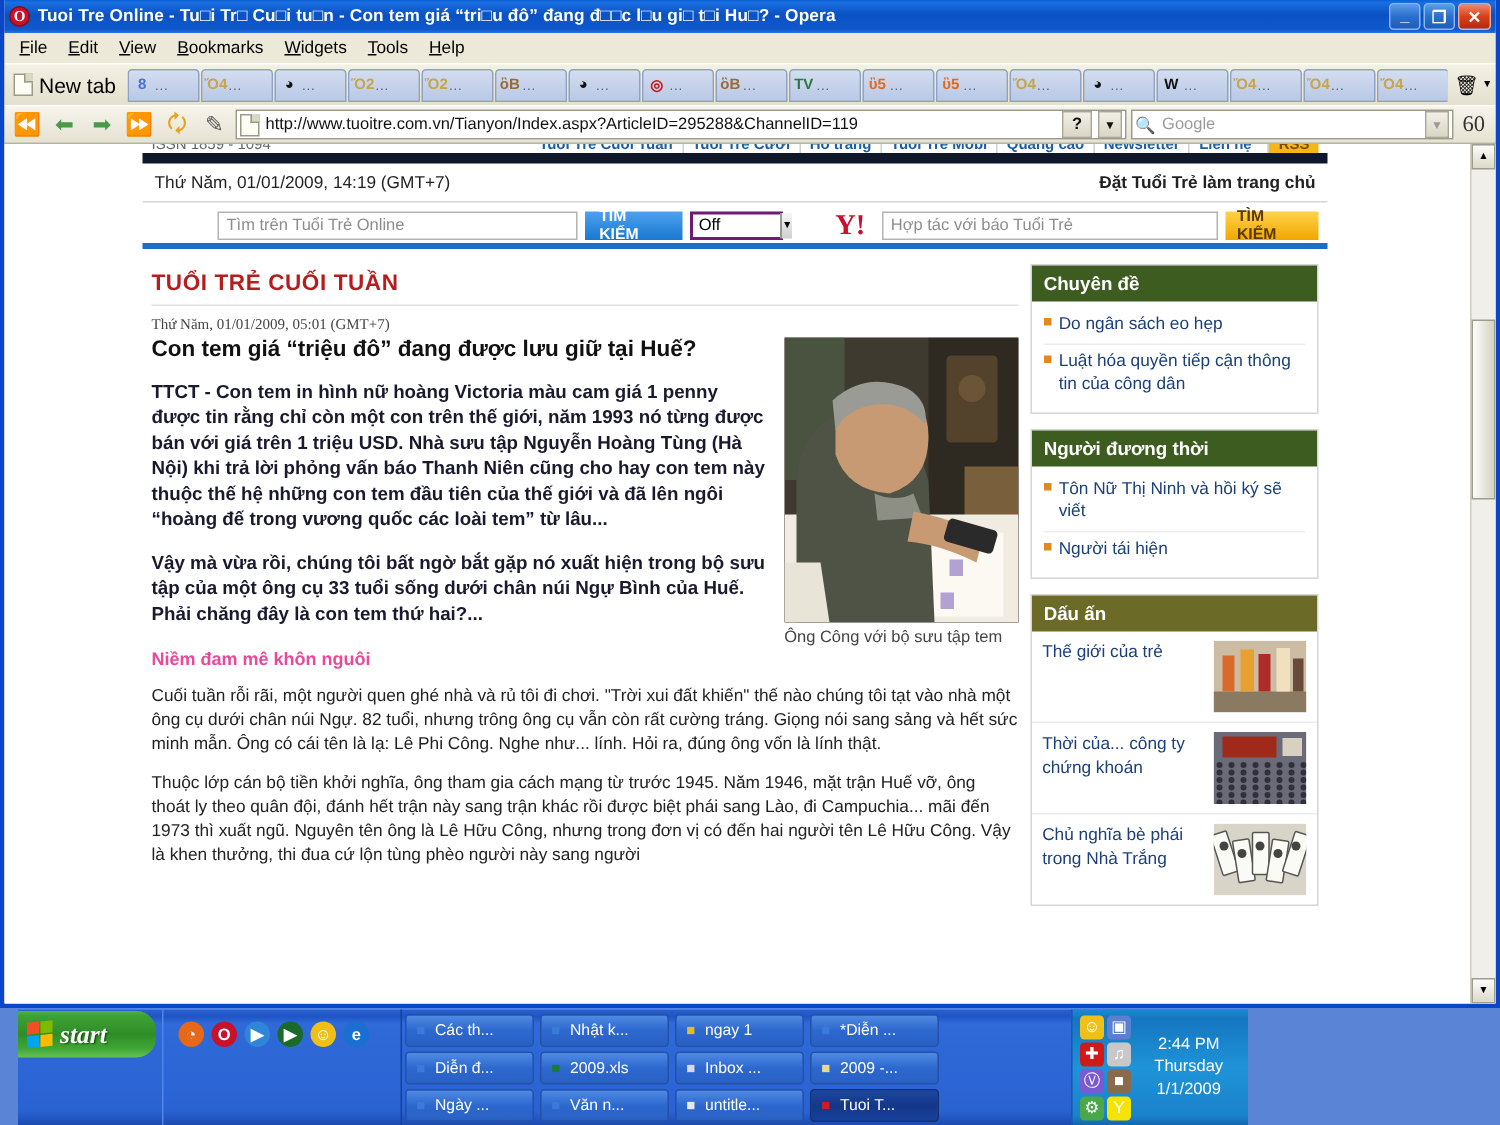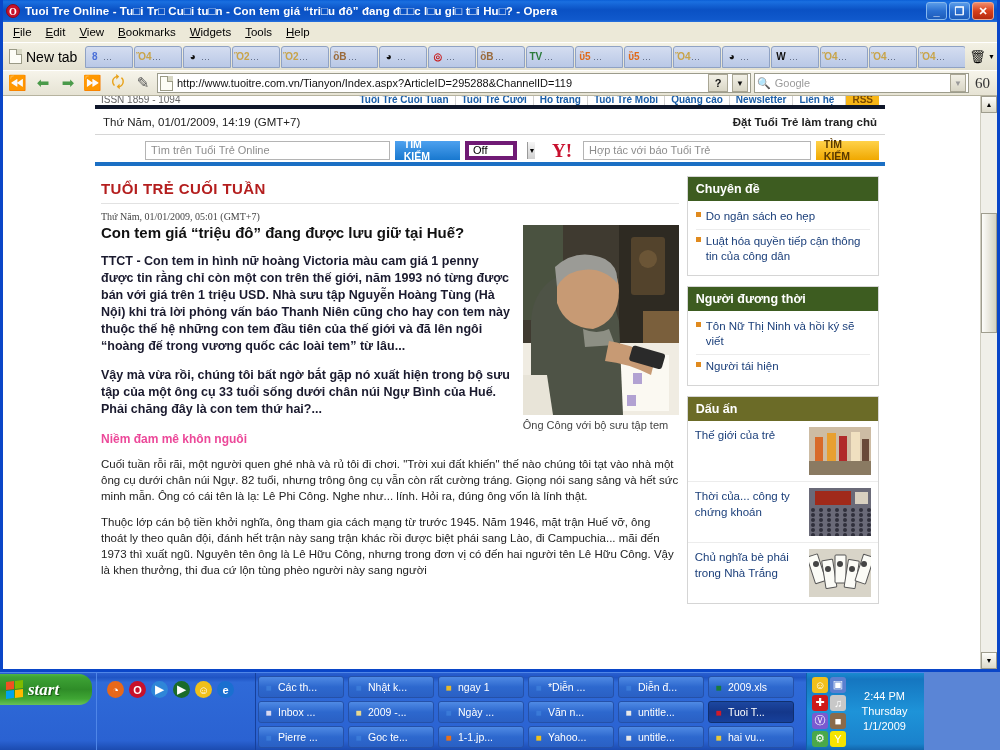--- a/index.html
+++ b/index.html
@@ -113,21 +113,21 @@
     flex: 0 0 17px; background: #f0efe9;
     border-left: 1px solid #cfcdc0;
     display: flex; flex-direction: column;
   }
   .sbtn { height:17px; background: linear-gradient(to bottom,#fdfdfa,#dcd9ca); border:1px solid #9f9d8e; display:flex;align-items:center;justify-content:center;font-size:7px;}
   .sthumb { height: 120px; background: linear-gradient(to right,#fdfdfa,#d5d2c2); border:1px solid #9f9d8e; margin-top: 100px;}
   .strack { flex:1 1 auto; }
   
   .site { position:absolute; left:92px; top:0; width: 790px; }
   .topnav {
-    height: 13px; background:#fff; border-bottom:4px solid #0f172a;
+    height: 13px; background:#fff; border-bottom:7px solid #0f172a;
     display:flex; align-items:flex-end; justify-content:space-between;
     font-size:10px; color:#1b5ea8; font-weight:bold; overflow:hidden;
     padding: 0 6px;
   }
   .topnav .issn { color:#666; font-weight:normal; }
   .topnav .links { display:flex; gap:0; align-items:flex-end; }
   .topnav .links span { padding: 0 6px; border-left:1px solid #d0d0d0; }
   .topnav .links span:first-child { border-left:none; }
   .topnav .badge { background:#f7b617; color:#7a4a00; padding:0 4px; margin-left:5px; }
   .daterow {
@@ -140,21 +140,21 @@
     height: 27px; display:flex; align-items:center; gap:5px; padding: 3px 6px 0 6px;
   }
   .tfield {
     height: 19px; border:1px solid #b4b4b4; background:#fff; display:flex;align-items:center;
     padding-left:5px; font-size:11px; color:#8d8d8d;
   }
   .tfield.f1 { width: 245px; margin-left: 44px; }
   .tfield.f2 { width: 228px; }
   .btn-blue { height:19px; background: linear-gradient(to bottom,#4ea1ef,#1878cf); color:#fff; font-size:10.5px; font-weight:bold; display:flex;align-items:center;justify-content:center; padding:0 9px; }
   .btn-orange { height:19px; background: linear-gradient(to bottom,#ffd24a,#f0a800); color:#5a3a00; font-size:10.5px; font-weight:bold; display:flex;align-items:center;justify-content:center; padding:0 8px; }
-  .selbox { height:19px; width:52px; border:4px solid #701a75; background:#fff; display:flex;align-items:center;justify-content:space-between; font-size:11px; padding-left:4px;gap:40px;}
+  .selbox { height:19px; width:62px; border:2px solid #701a75; background:#fff; display:flex;align-items:center;justify-content:space-between; font-size:11px; padding-left:4px;gap:40px;}
   .selbox .arw { width:15px;height:17px;background:linear-gradient(to bottom,#f6f6f6,#cfcfcf);border-left:1px solid #9a9a9a;display:flex;align-items:center;justify-content:center;font-size:7px;}
   .yahoo { font-family:"Liberation Serif",serif; color:#c8102e; font-weight:bold; font-size:19px; line-height:19px; padding:0 6px 0 30px;}
   .mainnav {
     height: 24px; display:flex; align-items:stretch;
     border-top:1px solid #cfcfcf;
     font-size: 11.5px;
   }
   .mainnav .homebtn { width:42px; background: linear-gradient(to bottom,#ffb62e,#f08c00); display:flex;align-items:center;justify-content:center; }
   .mainnav .nitem { display:flex;align-items:center; padding: 0 8px; border-right:1px solid #d8d8d8; color:#1a1a1a; }
   .navrule { height: 4px; background:#1b6fc4; }
@@ -179,21 +179,21 @@
   .sbox ul { list-style:none; margin:0; padding:4px 8px 6px 8px; }
   .sbox li { font-size:11.5px; color:#1b3f7a; line-height:15px; padding:4px 0 5px 10px; position:relative; border-bottom:1px solid #ececec;}
   .sbox li:last-child { border-bottom:none; }
   .sbox li:before { content:""; position:absolute; left:0; top:7px; width:5px;height:5px;background:#e08a1e; }
   .thumbrow { display:flex; gap:6px; padding:6px 7px; border-bottom:1px solid #ececec; align-items:flex-start;}
   .thumbrow:last-child { border-bottom:none; }
   .thumbrow .tt { flex:1 1 auto; font-size:11.5px; color:#1b3f7a; line-height:16px;}
   .thumbrow .tim { flex:0 0 62px; height:48px; overflow:hidden; position:relative; }
   
   #taskbar {
-    position:absolute; left:0; top:672px; width:924px; height:78px;
+    position:absolute; left:12px; top:672px; width:820px; height:78px;
     background: linear-gradient(to bottom,#2a5fd0 0%,#1f54c4 6%,#2f6ad8 12%,#2a62d2 88%,#1b4bb0 100%);
     border-top: 1px solid #4f86e8;
     display:flex; align-items:stretch;
   }
   #startbtn {
     width: 92px; flex:0 0 92px; margin:1px 0 2px 0;
     background: linear-gradient(to bottom,#4eb545 0%,#3da235 10%,#2f8d28 50%,#3fa634 80%,#67c158 100%);
     border-radius: 0 13px 13px 0;
     display:flex; align-items:center; gap:5px; padding-left:6px;
     color:#fff; font-style:italic; font-weight:bold; font-size:17px;

